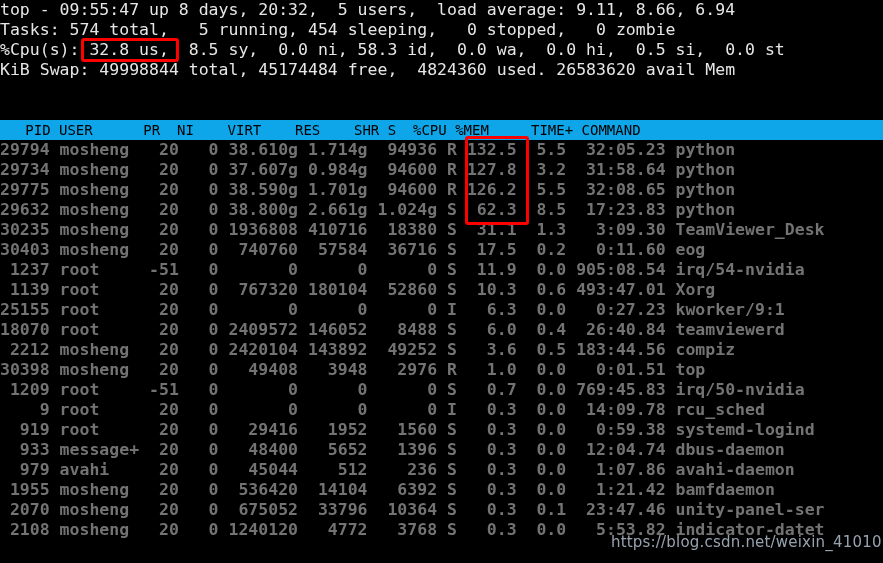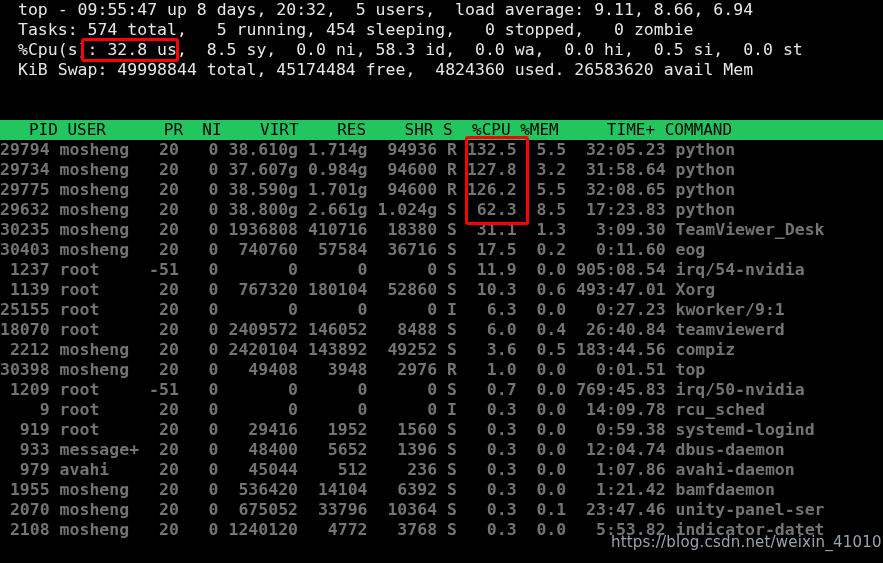--- a/index.html
+++ b/index.html
@@ -19,21 +19,21 @@
     width: 883px;
     height: 563px;
     background: #000000;
     color: #d8d8d8;
     font-family: "DejaVu Sans Mono", "Liberation Mono", monospace;
     font-size: 16.5px;
     line-height: 20px;
     letter-spacing: 0px;
   }
   .summary {
-    padding: 0 0 0 18px;
+    padding: 0 0 0 0;
     position: absolute;
     top: 0;
     left: 0;
     width: 754px;
   }
   .line {
     white-space: pre;
     height: 20px;
     line-height: 20px;
     font-size: 16.5px;
@@ -45,25 +45,25 @@
     height: 20px;
     line-height: 20px;
   }
   
   #col-header {
     position: absolute;
     top: 120px;
     left: 0;
     width: 883px;
     height: 20px;
-    background: #22c55e;
+    background: #0ea5e9;
     color: #000000;
     white-space: pre;
     line-height: 20px;
-    font-size: 16px;
+    font-size: 14px;
     font-family: "DejaVu Sans Mono", "Liberation Mono", monospace;
   }
   #proc-list {
     position: absolute;
     top: 140px;
     left: 0;
     width: 883px;
   }
   .proc-row {
     white-space: pre;

